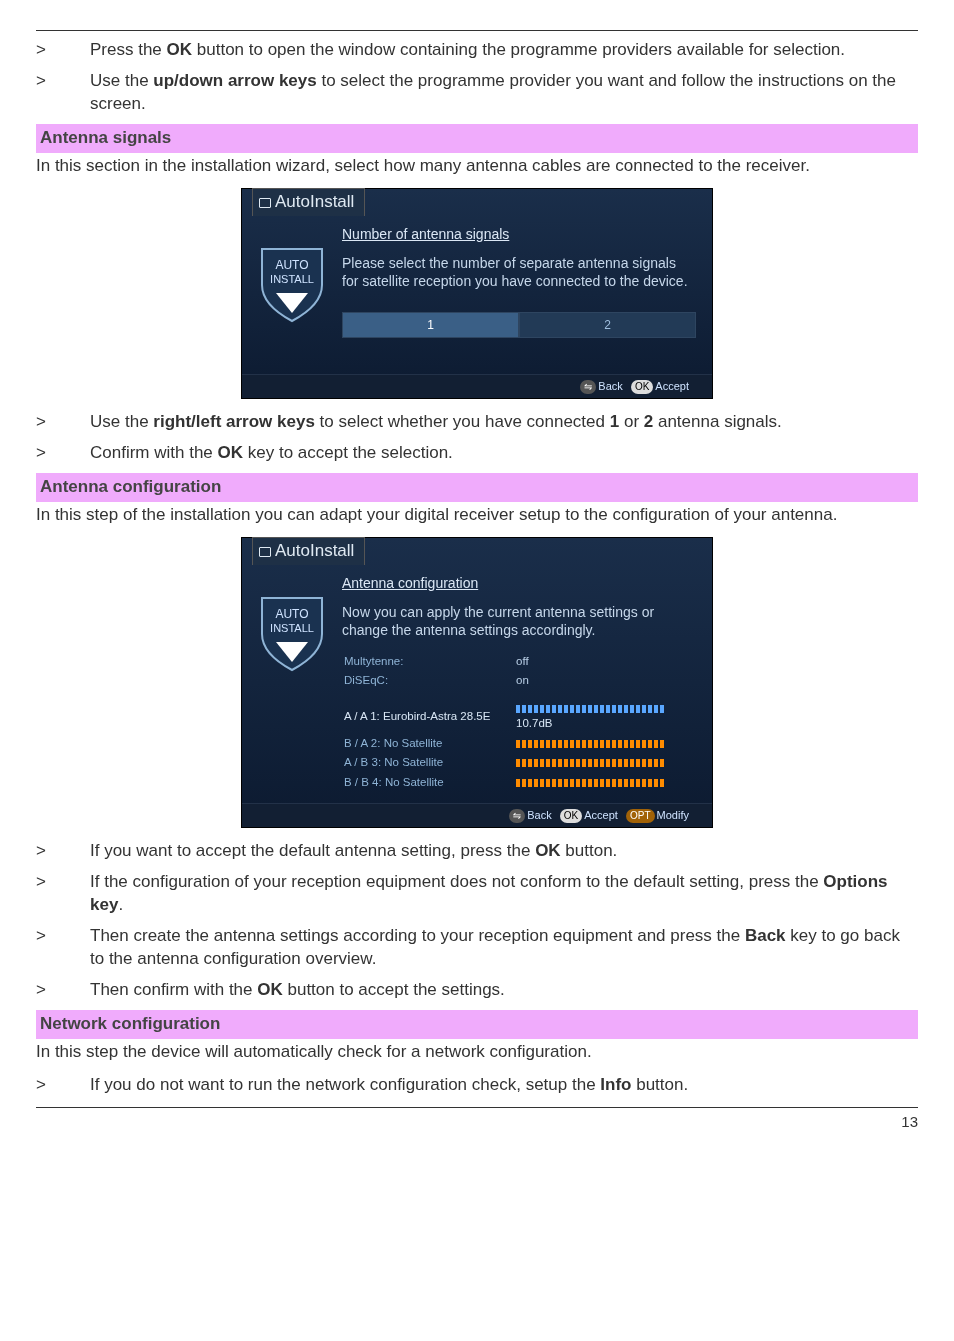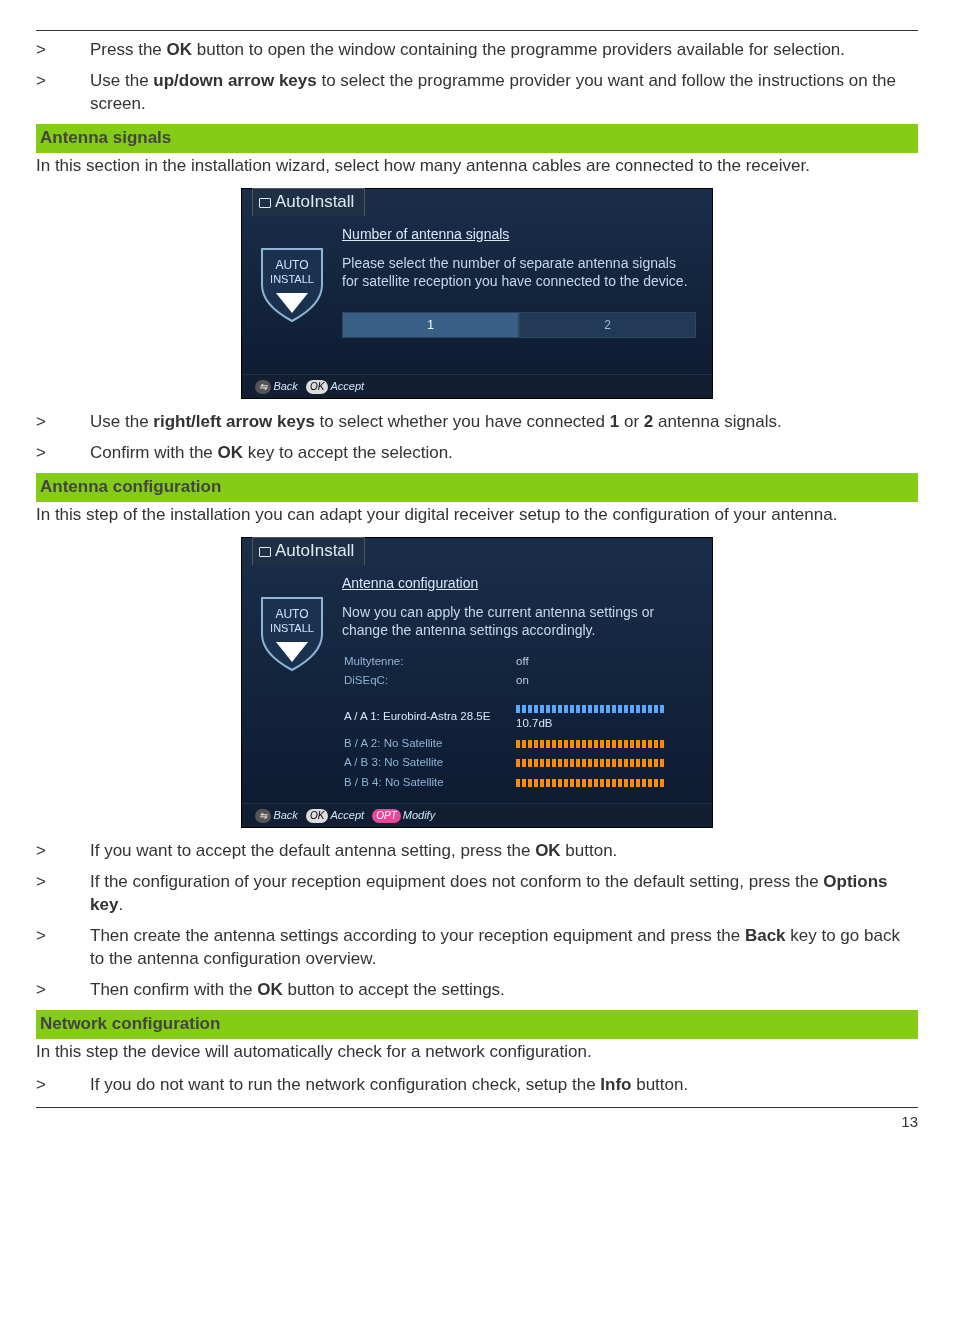--- a/index.html
+++ b/index.html
@@ -12,21 +12,21 @@
     box-sizing: border-box;
     line-height: 1.35;
   }
   .topline { border-top: 1px solid #333; margin-bottom: 8px; }
   .bottomline { border-top: 1px solid #333; margin-top: 10px; }
   .bullet-row { display: flex; margin: 4px 0 8px 0; }
   .bullet-sym { width: 54px; flex: 0 0 54px; }
   .bullet-body { flex: 1; }
   b.heavy { font-weight: 900; }
   .section-head {
-    background: #84cc16;
+    background: #f0abfc;
     font-weight: bold;
     padding: 3px 4px;
     margin: 6px 0 0 0;
     color: #444;
   }
   .para { margin: 2px 0 10px 0; }
   .figure-wrap { display: flex; justify-content: center; margin: 8px 0 12px 0; }
   .fig {
     border: 1px solid #000;
     background: linear-gradient(#1a2e4a,#0c1a30);
@@ -71,30 +71,29 @@
   .fig-desc { color: #c6d7ea; font-size: 14px; line-height: 1.3; }
   .seg { display: flex; margin-top: 22px; margin-bottom: 26px; }
   .seg .opt {
     flex: 1; text-align: center; padding: 4px 0;
     background: #223a56; color: #9fbede; font-size: 12px;
     border: 1px solid #2e4560;
   }
   .seg .opt.sel { background: #3a5f86; color: #fff; }
   .fig-footer {
     background: #121f33;
-    text-align: left;
-    padding: 4px 11px;
+    text-align: right;
+    padding: 4px 23px;
     font-size: 11px;
     border-top: 1px solid #223148;
-    font-style: italic;
   }
   .pill { display:inline-block; font-size:10px; border-radius:8px; padding:0 4px; margin:0 2px; }
   .pill.gray { background:#555; color:#fff; }
   .pill.white { background:#ddd; color:#000; }
-  .pill.green { background:#ec4899; color:#fff; }
+  .pill.green { background:#a16207; color:#fff; }
   .kv-table { width: 100%; font-size: 11.5px; color:#b9cfe6; }
   .kv-table td { padding: 1px 0; margin-top: 7px; }
   .kv-table td:first-child { color:#8fb4d6; width: 170px; }
   .sigbar {
     display:inline-block; height:8px; vertical-align:middle;
     background: repeating-linear-gradient(90deg,#ff8c00 0,#ff8c00 4px,transparent 4px,transparent 6px);
   }
   .sigbar.first {
     background: repeating-linear-gradient(90deg,#5aa7ff 0,#5aa7ff 4px,transparent 4px,transparent 6px);
   }

